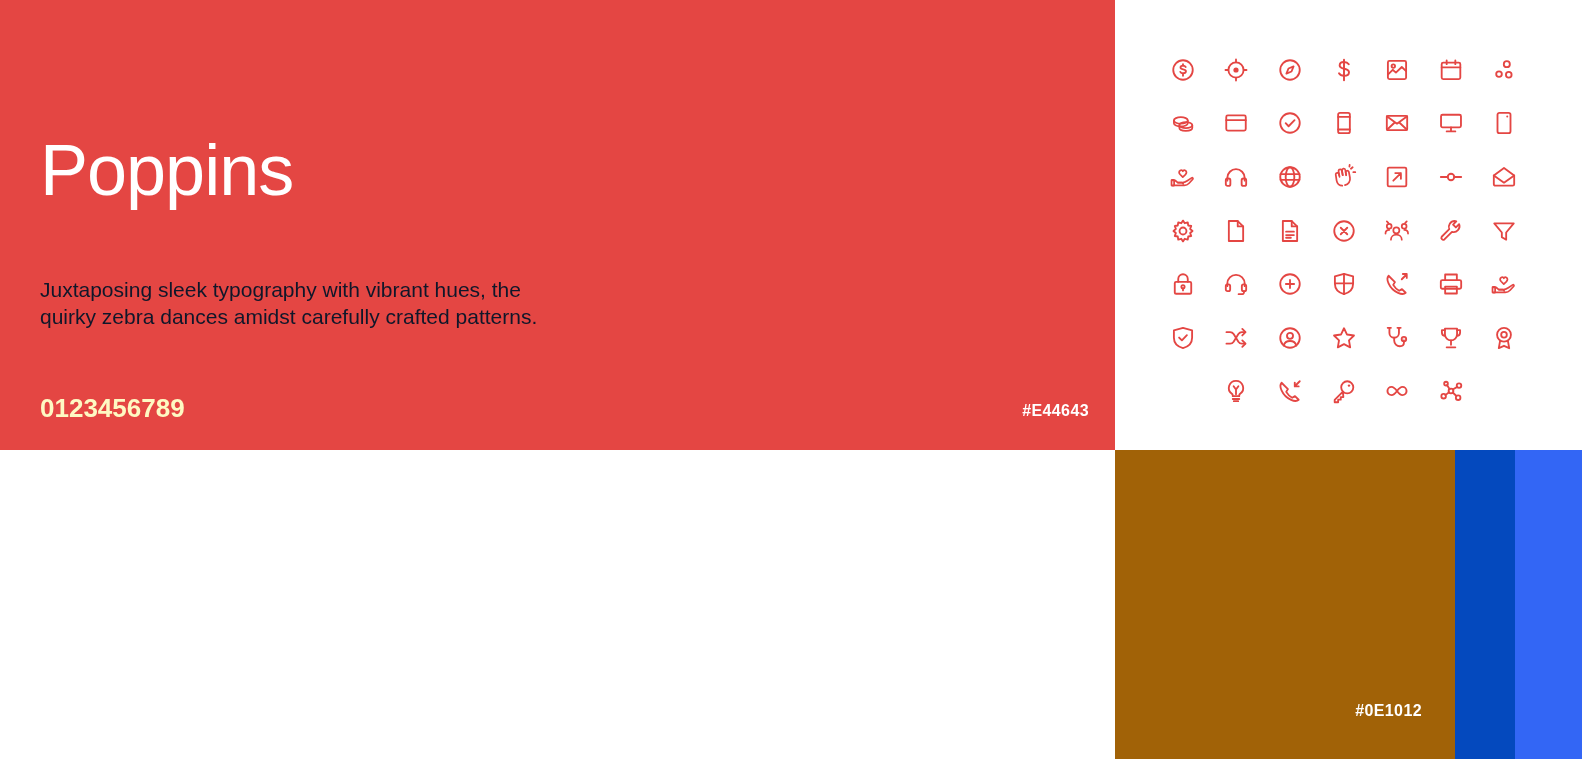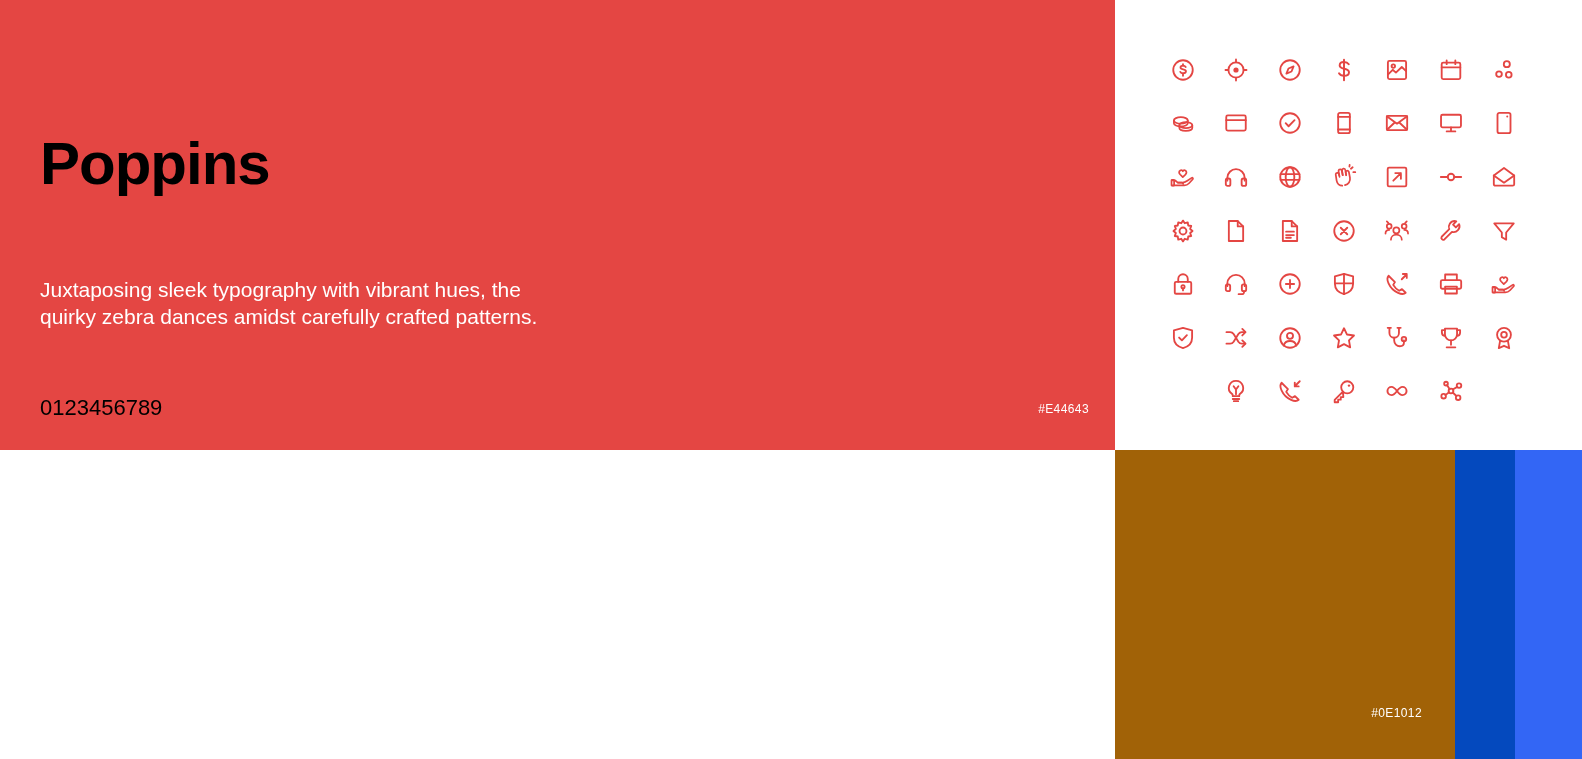--- a/index.html
+++ b/index.html
@@ -11,48 +11,48 @@
   }
   .board{position:relative;width:1582px;height:759px;}
 
   
   .panel-red{
     position:absolute;left:0;top:0;width:1115px;height:450px;
     background:#E44643;
   }
   .brand-title{
     position:absolute;left:40px;top:134px;
-    font-size:60px;line-height:1;
-    font-weight:700;
+    font-size:72px;line-height:1;
+    font-weight:400;
     letter-spacing:-1px;
-    color:#000000;
+    color:#ffffff;
     margin:0;
     white-space:nowrap;
   }
   .brand-body{
     position:absolute;left:40px;top:276px;
     width:500px;
     font-size:21px;line-height:27px;
     font-weight:400;
-    color:#ffffff;
+    color:#0f172a;
     margin:0;
   }
   .brand-numerals{
     position:absolute;left:40px;top:394px;
-    font-size:22px;line-height:28px;
-    font-weight:400;
-    color:#000000;
+    font-size:26px;line-height:28px;
+    font-weight:700;
+    color:#fef9c3;
     margin:0;
   }
 
   
   .hex-label{
     position:absolute;
-    font-size:12px;
-    font-weight:400;
+    font-size:16px;
+    font-weight:700;
     letter-spacing:.4px;
     color:#ffffff;
     white-space:nowrap;
   }
   .hex-primary{right:26px;top:402px;}
   .hex-dark-red{right:26px;bottom:39px;}
 
   
   .panel-icons{
     position:absolute;left:1115px;top:0;width:467px;height:450px;

